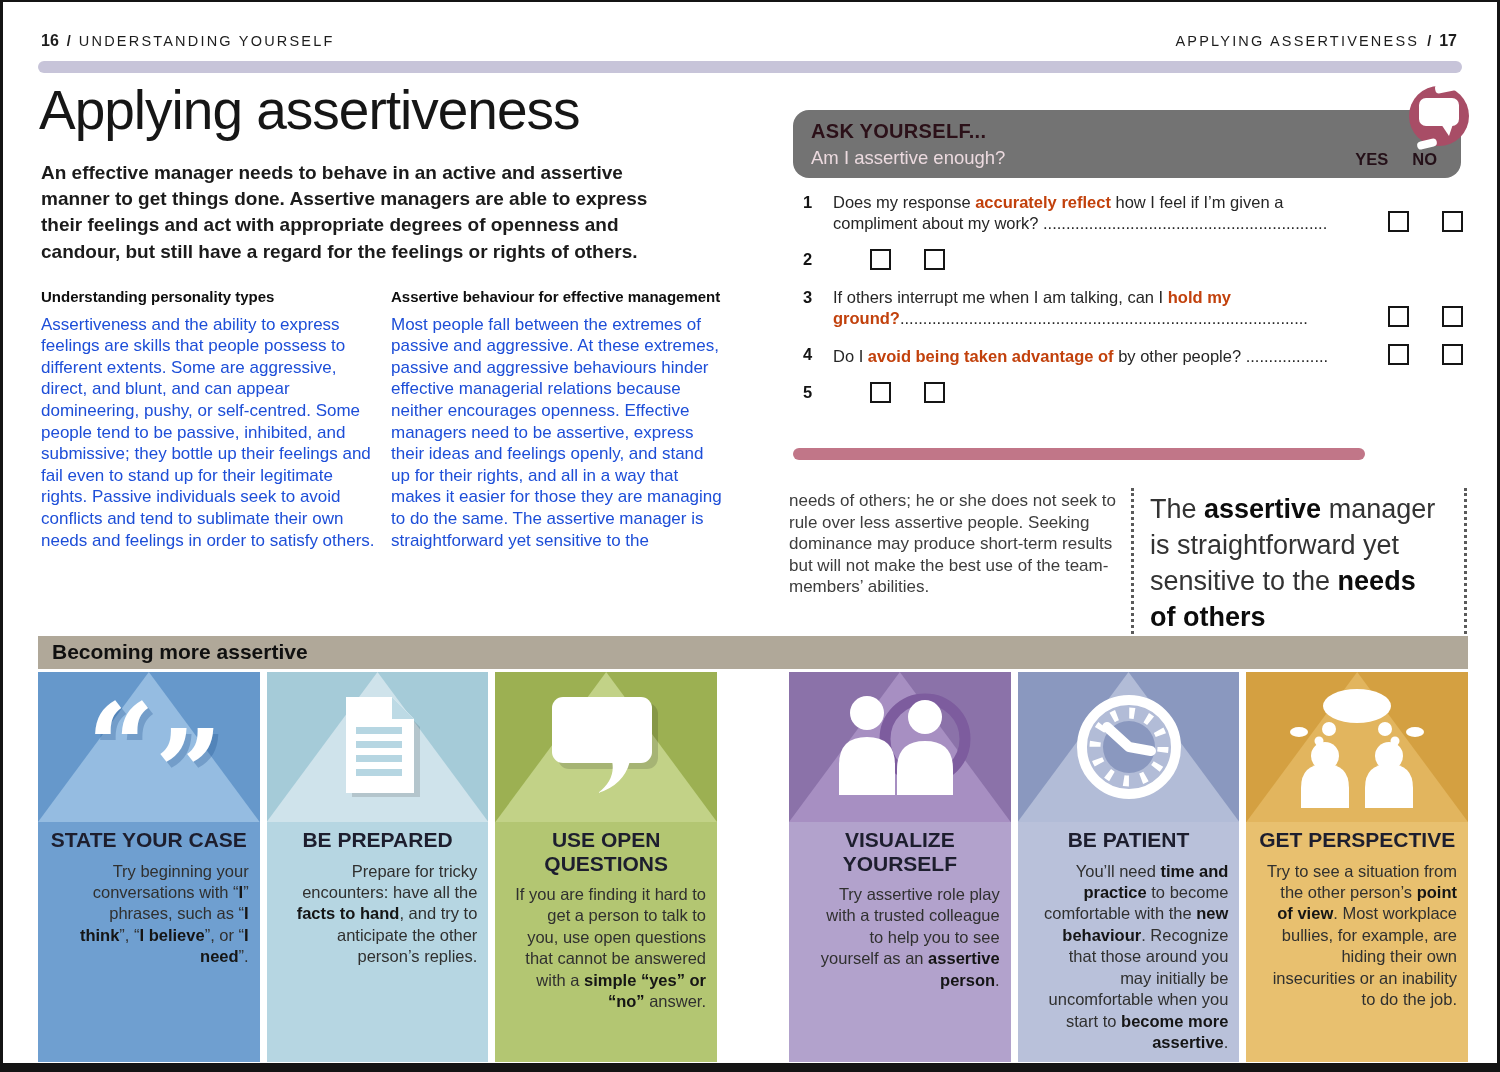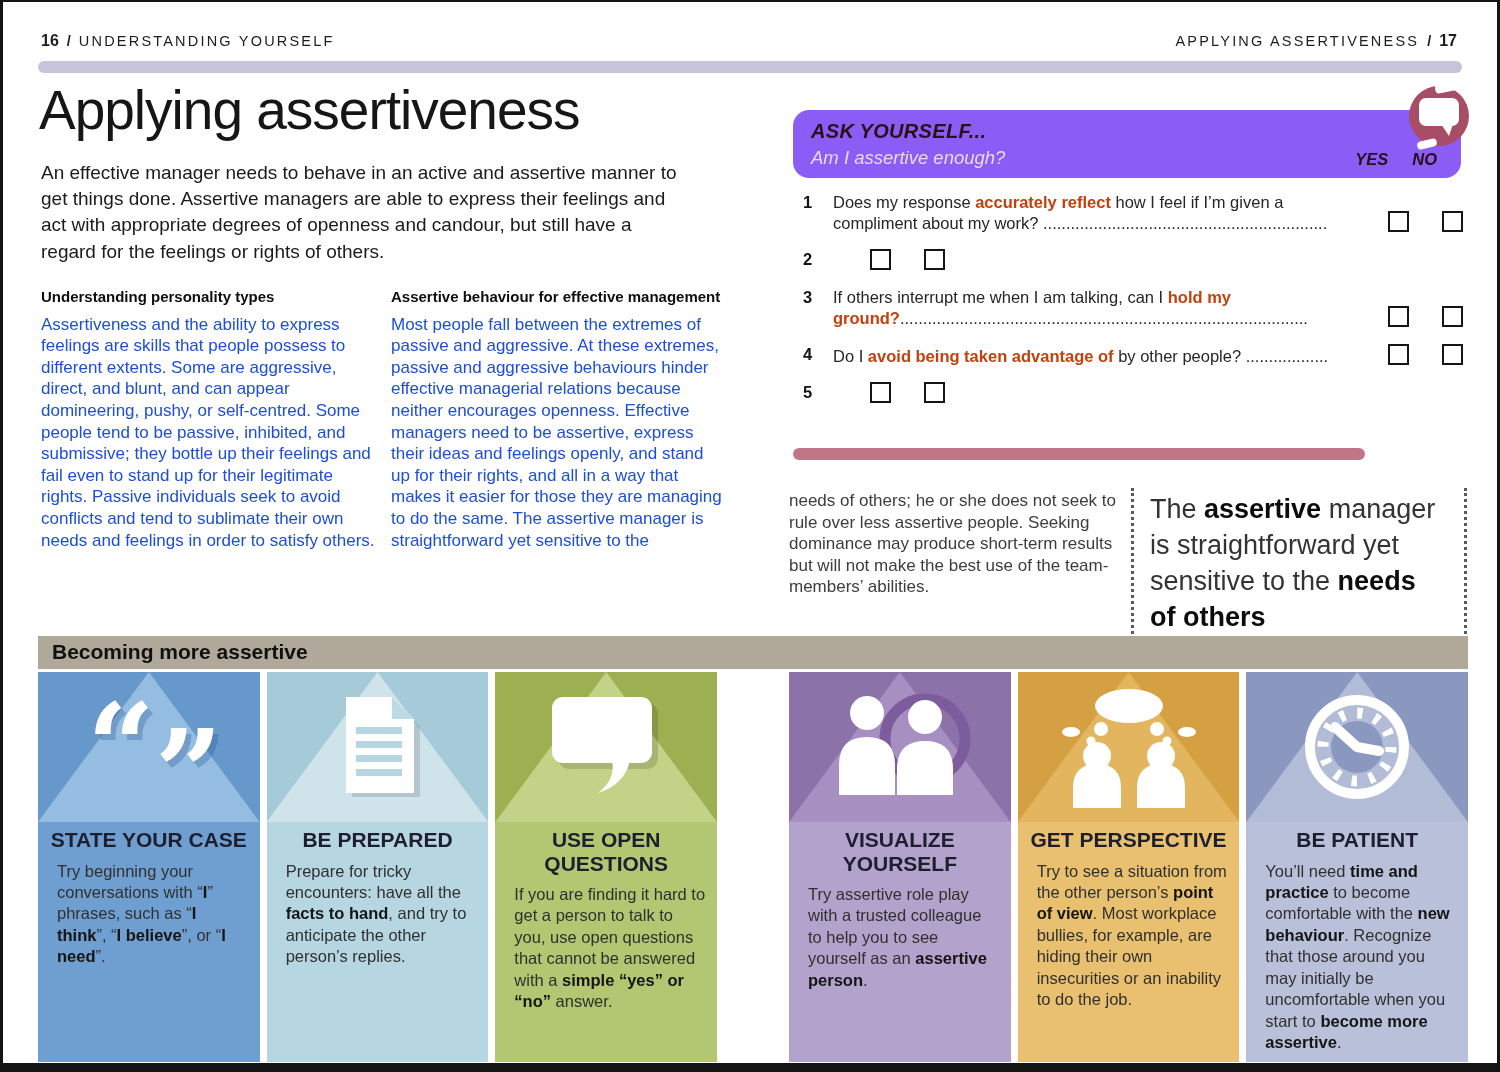--- a/index.html
+++ b/index.html
@@ -9,28 +9,28 @@
     font-family:"Liberation Sans",sans-serif;color:#222;overflow:hidden;
   }
   
   .header-row{position:absolute;top:30px;left:38px;right:40px;display:flex;justify-content:space-between;align-items:baseline;}
   .hdr{font-size:14.5px;letter-spacing:2.2px;color:#1d1d1d;}
   .hdr b{font-size:16px;letter-spacing:0;}
   .hdr .slash{font-weight:bold;margin:0 8px;letter-spacing:0;}
   .lav-bar{position:absolute;top:59px;left:35px;width:1424px;height:12px;background:#c7c4d9;border-radius:6px;}
   
   .page-title{position:absolute;top:76px;left:36px;margin:0;font-size:55px;font-weight:400;letter-spacing:-1px;color:#161616;}
-  .intro{position:absolute;top:158px;left:38px;width:645px;margin:0;font-size:19px;font-weight:normal;line-height:1.38;color:#1b1b1b;}
+  .intro{position:absolute;top:158px;left:38px;width:645px;margin:0;font-size:19px;font-weight:bold;line-height:1.38;color:#1b1b1b;}
   
   .col{position:absolute;top:286px;width:334px;}
   .col1{left:38px;} .col2{left:388px;}
   .col h2{margin:0 0 7px 0;font-size:15px;line-height:1.25;color:#0e0e0e;}
   .col p{margin:0;font-size:17px;line-height:1.27;color:#1d4ed8;}
   
-  .askbox{position:absolute;top:108px;left:790px;width:668px;height:68px;background:#8b5cf6;border-radius:16px;box-sizing:border-box;padding:10px 18px 8px 18px;font-style:italic;}
+  .askbox{position:absolute;top:108px;left:790px;width:668px;height:68px;background:#737373;border-radius:16px;box-sizing:border-box;padding:10px 18px 8px 18px;}
   .ask-title{font-size:20px;font-weight:bold;color:#2b1018;letter-spacing:.3px;}
   .ask-sub{position:absolute;left:18px;bottom:9px;font-size:18.5px;color:#ecdadf;}
   .yn-labels{position:absolute;right:24px;bottom:9px;display:flex;gap:24px;font-size:16.5px;font-weight:bold;color:#241018;}
   .badge{position:absolute;top:-24px;right:-8px;width:60px;height:60px;border-radius:50%;background:#a84d66;}
   .badge .bub{position:absolute;left:10px;top:12px;width:40px;height:28px;background:#fff;border-radius:7px;}
   .badge .tail{position:absolute;left:32px;top:38px;width:0;height:0;border-left:8px solid transparent;border-right:4px solid transparent;border-top:12px solid #fff;}
   .badge .gap1{position:absolute;left:26px;top:-3px;width:22px;height:9px;background:#fff;border-radius:4px;transform:rotate(-12deg);}
   .badge .gap2{position:absolute;left:8px;bottom:-2px;width:20px;height:8px;background:#fff;border-radius:4px;transform:rotate(-14deg);}
   
   .questions{position:absolute;top:190px;left:800px;width:660px;}
@@ -49,21 +49,21 @@
   .strip{position:absolute;top:634px;left:35px;width:1430px;height:33px;background:#b0a899;box-sizing:border-box;padding:4px 0 0 14px;}
   .strip span{font-size:21px;font-weight:bold;color:#101010;}
   
   .cards{position:absolute;top:670px;left:35px;width:1430px;height:390px;display:flex;gap:72px;}
   .card-group{flex:1;display:flex;gap:7px;}
   .card{flex:1;position:relative;background:var(--c-body);overflow:hidden;}
   .card-top{position:relative;height:150px;background:var(--c-dark);}
   .roof{position:absolute;inset:0;background:var(--c-roof);clip-path:polygon(50% 0,100% 100%,0 100%);}
   .card-icon{position:absolute;inset:0;display:flex;align-items:center;justify-content:center;color:var(--c-accent);}
   .card-title{margin:6px 8px 0 8px;text-align:center;font-size:21px;line-height:1.12;color:#1d1e2e;}
-  .card-body{margin:9px 0 0 8px;padding:0 11px;text-align:left;font-size:16.5px;line-height:1.3;color:#30302f;}
+  .card-body{margin:9px 0 0 8px;padding:0 11px;text-align:right;font-size:16.5px;line-height:1.3;color:#30302f;}
   .card-body b{color:#151515;}
   .bigquotes{font-family:"DejaVu Serif",serif;font-weight:bold;color:#fff;font-size:118px;line-height:0;letter-spacing:-6px;text-shadow:5px 6px 0 rgba(35,85,145,.30);}
   .bigquotes .close{position:relative;top:26px;left:6px;}
 </style>
 </head>
 <body>
 
 <div class="page">
 
   <div class="header-row">
@@ -216,20 +216,36 @@
                   <circle cx="42" cy="22" r="17"></circle>
                   <path d="M14 104 v-30 q0 -28 28 -28 q28 0 28 28 v30 z"></path>
                   <circle cx="100" cy="26" r="17"></circle>
                   <path d="M72 104 v-26 q0 -28 28 -28 q28 0 28 28 v26 z"></path>
                 </g>
               </svg>
             </div>
       </div>
       <h3 class="card-title">VISUALIZE YOURSELF</h3>
       <p class="card-body">Try assertive role play with a trusted colleague to help you to see yourself as an <b>assertive person</b>.</p>
+    </div>
+
+    <div class="card" style="--c-dark: #8a98bf; --c-roof: #b2bcd7; --c-body: #b9c1da; --c-accent: #8a98bf;">
+      <div class="card-top">
+        <div class="roof"></div>
+        <div class="card-icon">
+              <svg width="116" height="116" viewBox="0 0 116 116">
+                <circle cx="58" cy="58" r="47" fill="none" stroke="#fff" stroke-width="10"></circle>
+                <circle cx="58" cy="58" r="34" fill="none" stroke="#fff" stroke-width="11" stroke-dasharray="5.3 12.5"></circle>
+                <circle cx="58" cy="58" r="26" fill="currentColor"></circle>
+                <path d="M36 38 L58 58 L80 62" fill="none" stroke="#fff" stroke-width="10" stroke-linecap="round" stroke-linejoin="round"></path>
+              </svg>
+            </div>
+      </div>
+      <h3 class="card-title">BE PATIENT</h3>
+      <p class="card-body">You’ll need <b>time and practice</b> to become comfortable with the <b>new behaviour</b>. Recognize that those around you may initially be uncomfortable when you start to <b>become more assertive</b>.</p>
     </div>
 
     <div class="card" style="--c-dark: #d4a041; --c-roof: #e2b55e; --c-body: #e8c06f; --c-accent: #d4a041;">
       <div class="card-top">
         <div class="roof"></div>
         <div class="card-icon">
               <svg width="160" height="122" viewBox="0 0 160 122">
                 <g fill="#fff">
                   <ellipse cx="80" cy="20" rx="34" ry="17"></ellipse>
                   <circle cx="52" cy="43" r="7"></circle>
@@ -242,32 +258,16 @@
                   <path d="M24 122 v-20 q0 -24 24 -24 q24 0 24 24 v20 z"></path>
                   <circle cx="112" cy="70" r="14"></circle>
                   <path d="M88 122 v-20 q0 -24 24 -24 q24 0 24 24 v20 z"></path>
                 </g>
               </svg>
             </div>
       </div>
       <h3 class="card-title">GET PERSPECTIVE</h3>
       <p class="card-body">Try to see a situation from the other person’s <b>point of view</b>. Most workplace bullies, for example, are hiding their own insecurities or an inability to do the job.</p>
     </div>
-
-    <div class="card" style="--c-dark: #8a98bf; --c-roof: #b2bcd7; --c-body: #b9c1da; --c-accent: #8a98bf;">
-      <div class="card-top">
-        <div class="roof"></div>
-        <div class="card-icon">
-              <svg width="116" height="116" viewBox="0 0 116 116">
-                <circle cx="58" cy="58" r="47" fill="none" stroke="#fff" stroke-width="10"></circle>
-                <circle cx="58" cy="58" r="34" fill="none" stroke="#fff" stroke-width="11" stroke-dasharray="5.3 12.5"></circle>
-                <circle cx="58" cy="58" r="26" fill="currentColor"></circle>
-                <path d="M36 38 L58 58 L80 62" fill="none" stroke="#fff" stroke-width="10" stroke-linecap="round" stroke-linejoin="round"></path>
-              </svg>
-            </div>
-      </div>
-      <h3 class="card-title">BE PATIENT</h3>
-      <p class="card-body">You’ll need <b>time and practice</b> to become comfortable with the <b>new behaviour</b>. Recognize that those around you may initially be uncomfortable when you start to <b>become more assertive</b>.</p>
-    </div>
   </div>
   </div>
 
 </div>
 
 </body></html>

